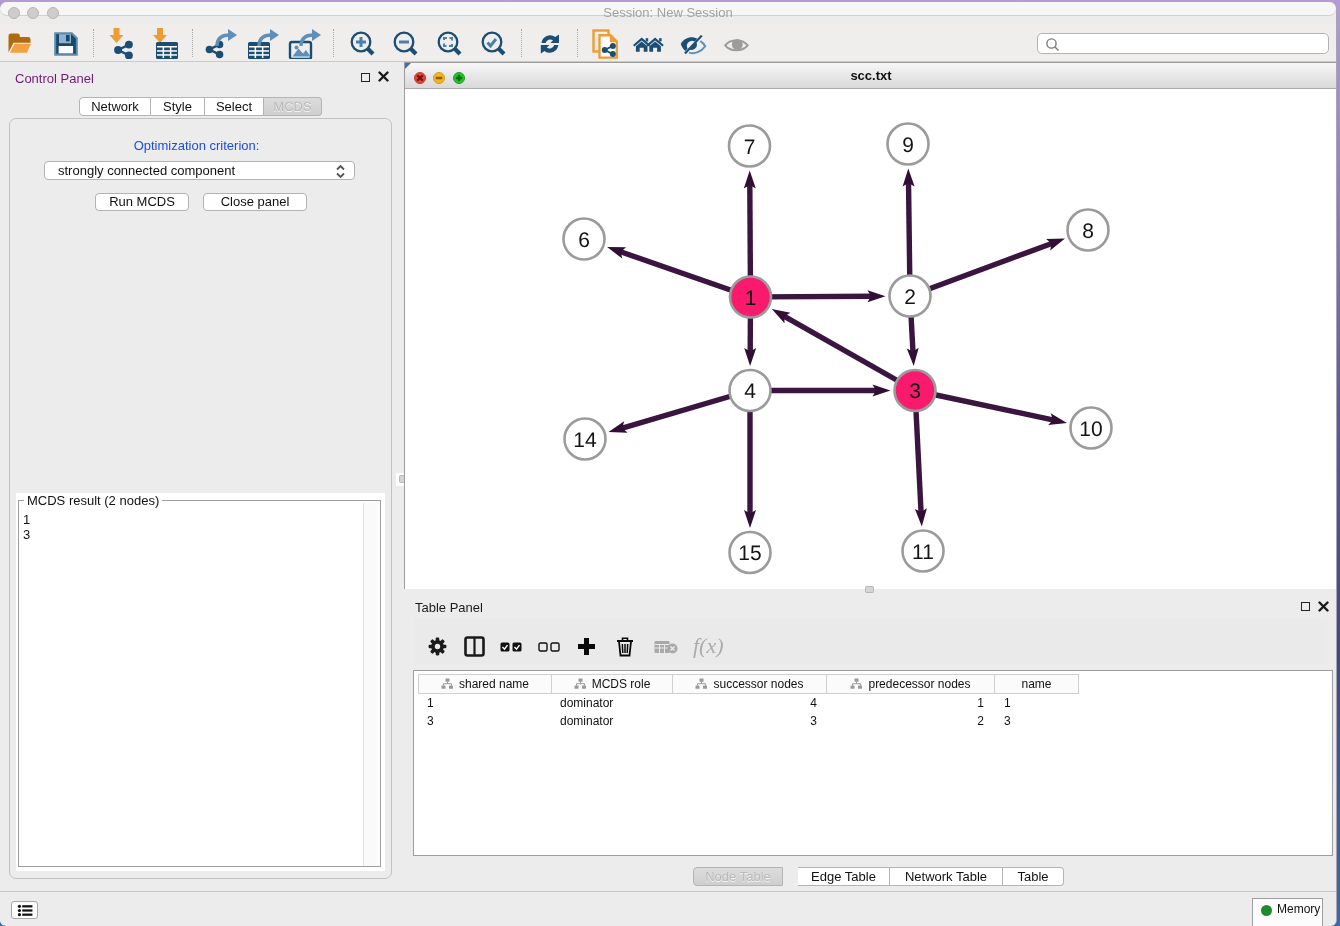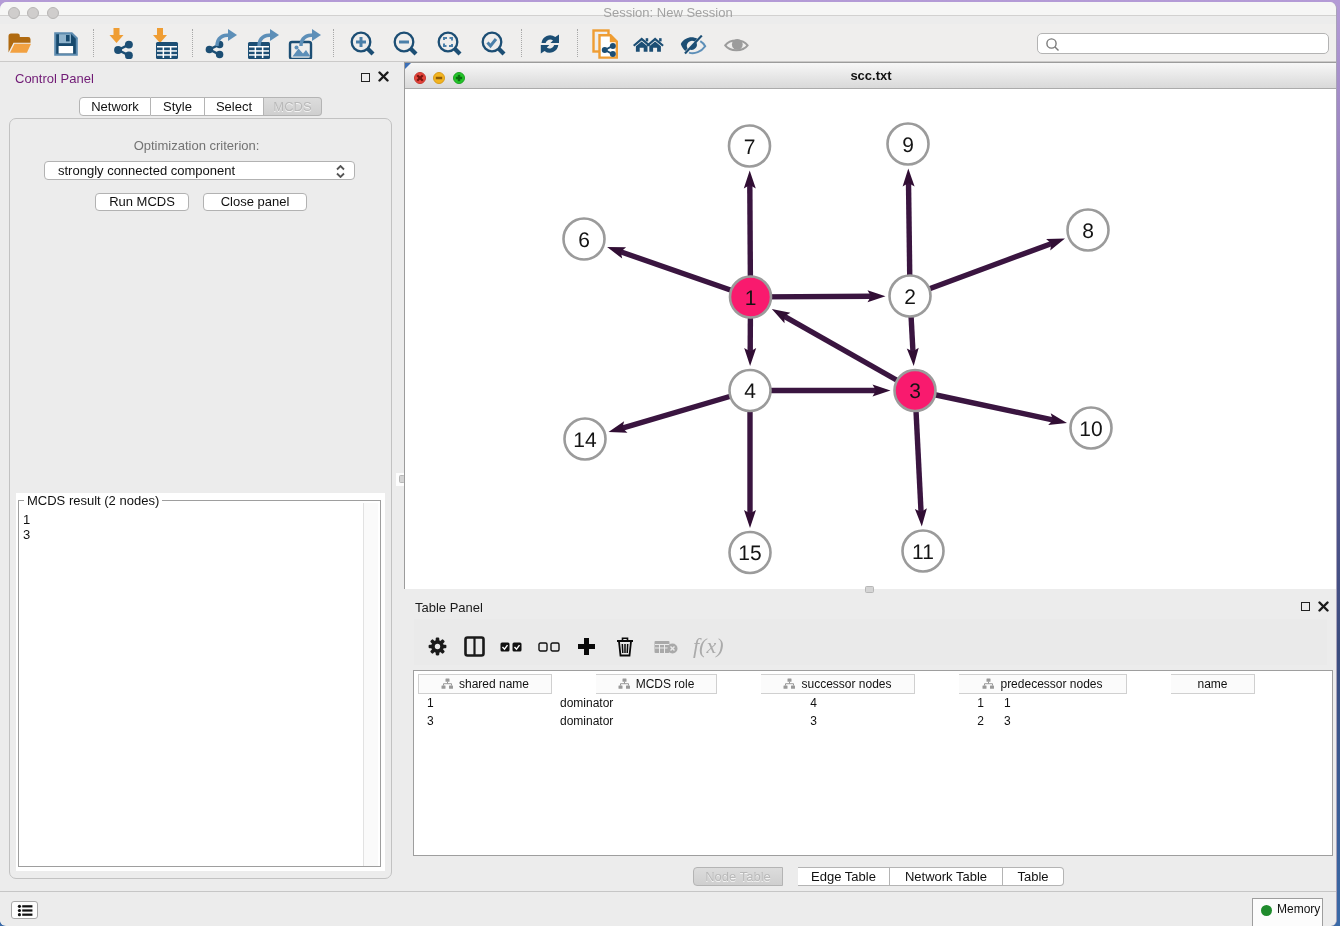--- a/index.html
+++ b/index.html
@@ -10,21 +10,21 @@
 }
 #win {
   will-change:transform;
   position:absolute; left:0; top:2px; width:1337px; height:924px;
   background:#ececec; border-radius:7px 7px 6px 6px; overflow:hidden;
   border-right:1px solid #a9a2b8;
 }
 
 #titlebar {
   position:absolute; left:0; top:0; width:100%; height:14px;
-  background:#f6f6f5; border-bottom:1px solid #d2d1d0;
+  background:#f6f6f5; border-bottom:1px solid #d2d1d0;border-radius:10px;
 }
 .tl { position:absolute; top:5px; width:12px; height:12px; border-radius:50%;
       background:#cfcdcc; border:1px solid #b7b5b4; }
 #titlebar .t { position:absolute; top:3px; width:100%; text-align:center;
       font-size:13px; color:#a2a2a2; }
 
 #toolbar {
   position:absolute; left:0; top:22px; width:100%; height:38px;
   background:#efeeed; border-bottom:1px solid #cbcac9;
 }
@@ -47,21 +47,21 @@
   border:1px solid #b4b4b4; border-left:none; text-align:center;
   line-height:18px;
 }
 .seg .tab:first-child { border-left:1px solid #b4b4b4; border-radius:4px 0 0 4px; }
 .seg .tab:last-child { border-radius:0 4px 4px 0; }
 .seg .sel {
   background:linear-gradient(#dcdcdc,#cfcfcf); color:#b9b9b9;
   text-shadow:0 1px 0 #f5f5f5;
 }
 #optlabel { position:absolute; left:0; top:76px; width:393px; text-align:center;
-  font-size:13px; color:#737373; }
+  font-size:13px; color:#1d4ed8; }
 #combo { position:absolute; left:44px; top:99px; width:311px; height:19px;
   background:#fff; border:1px solid #b2b2b2; border-radius:4px;
   font-size:13px; color:#111; line-height:17px; padding-left:13px; }
 .btn { position:absolute; height:18px; background:#fff; border:1px solid #b2b2b2;
   border-radius:4px; font-size:13px; color:#111; text-align:center; line-height:16px; }
 #tabpane { position:absolute; left:8.5px; top:55.5px; width:383px; height:761px;
   border:1px solid #c2c2c2; border-radius:7px; }
 #resultpane { position:absolute; left:16px; top:431px; width:369px; height:378px;
   background:#fff; }
 #fieldset { position:absolute; left:2px; top:7px; width:363px; height:367px;
@@ -89,21 +89,21 @@
 #netcanvas { position:absolute; left:0; top:26px; width:932px; height:500px; background:#fff; }
 #bluecorner { position:absolute; left:0; top:0; width:0; height:0;
   border-top:6px solid #3c6fb7; border-right:6px solid transparent; }
 
 #tpanel { position:absolute; left:404px; top:595px; width:933px; height:292px; background:#ececec; }
 #tpanel .hdr { position:absolute; left:11px; top:3px; font-size:13px; color:#1b1b1b; }
 #ttoolbar { position:absolute; left:10px; top:22px; width:913px; height:46px; background:#eaeaea;text-decoration:underline; }
 #tablebox { position:absolute; left:9px; top:73px; width:920px; height:186px;
   background:#fff; border:1px solid #9e9e9e; }
 #thead { position:absolute; left:4px; top:3px; height:20px; display:flex;
-  font-size:12px; color:#111;gap:44px; }
+  font-size:12px; color:#111; }
 #thead .hc { position:relative; height:20px; border:1px solid #d0d0d0; border-left:none;
   background:#fbfbfb; text-align:center; line-height:19px; }
 #thead .hc:first-child { border-left:1px solid #d0d0d0; }
 .trow { position:absolute; font-size:12px; color:#111; height:18px; line-height:18px; }
 
 #ttabs { position:absolute; left:289px; top:270px; display:flex; }
 
 #statusbar { position:absolute; left:0; top:889px; width:100%; height:33px;
   background:#ececec; border-top:1px solid #c6c6c6; }
 #listbtn { position:absolute; left:11px; top:8.5px; width:27px; height:18px;

